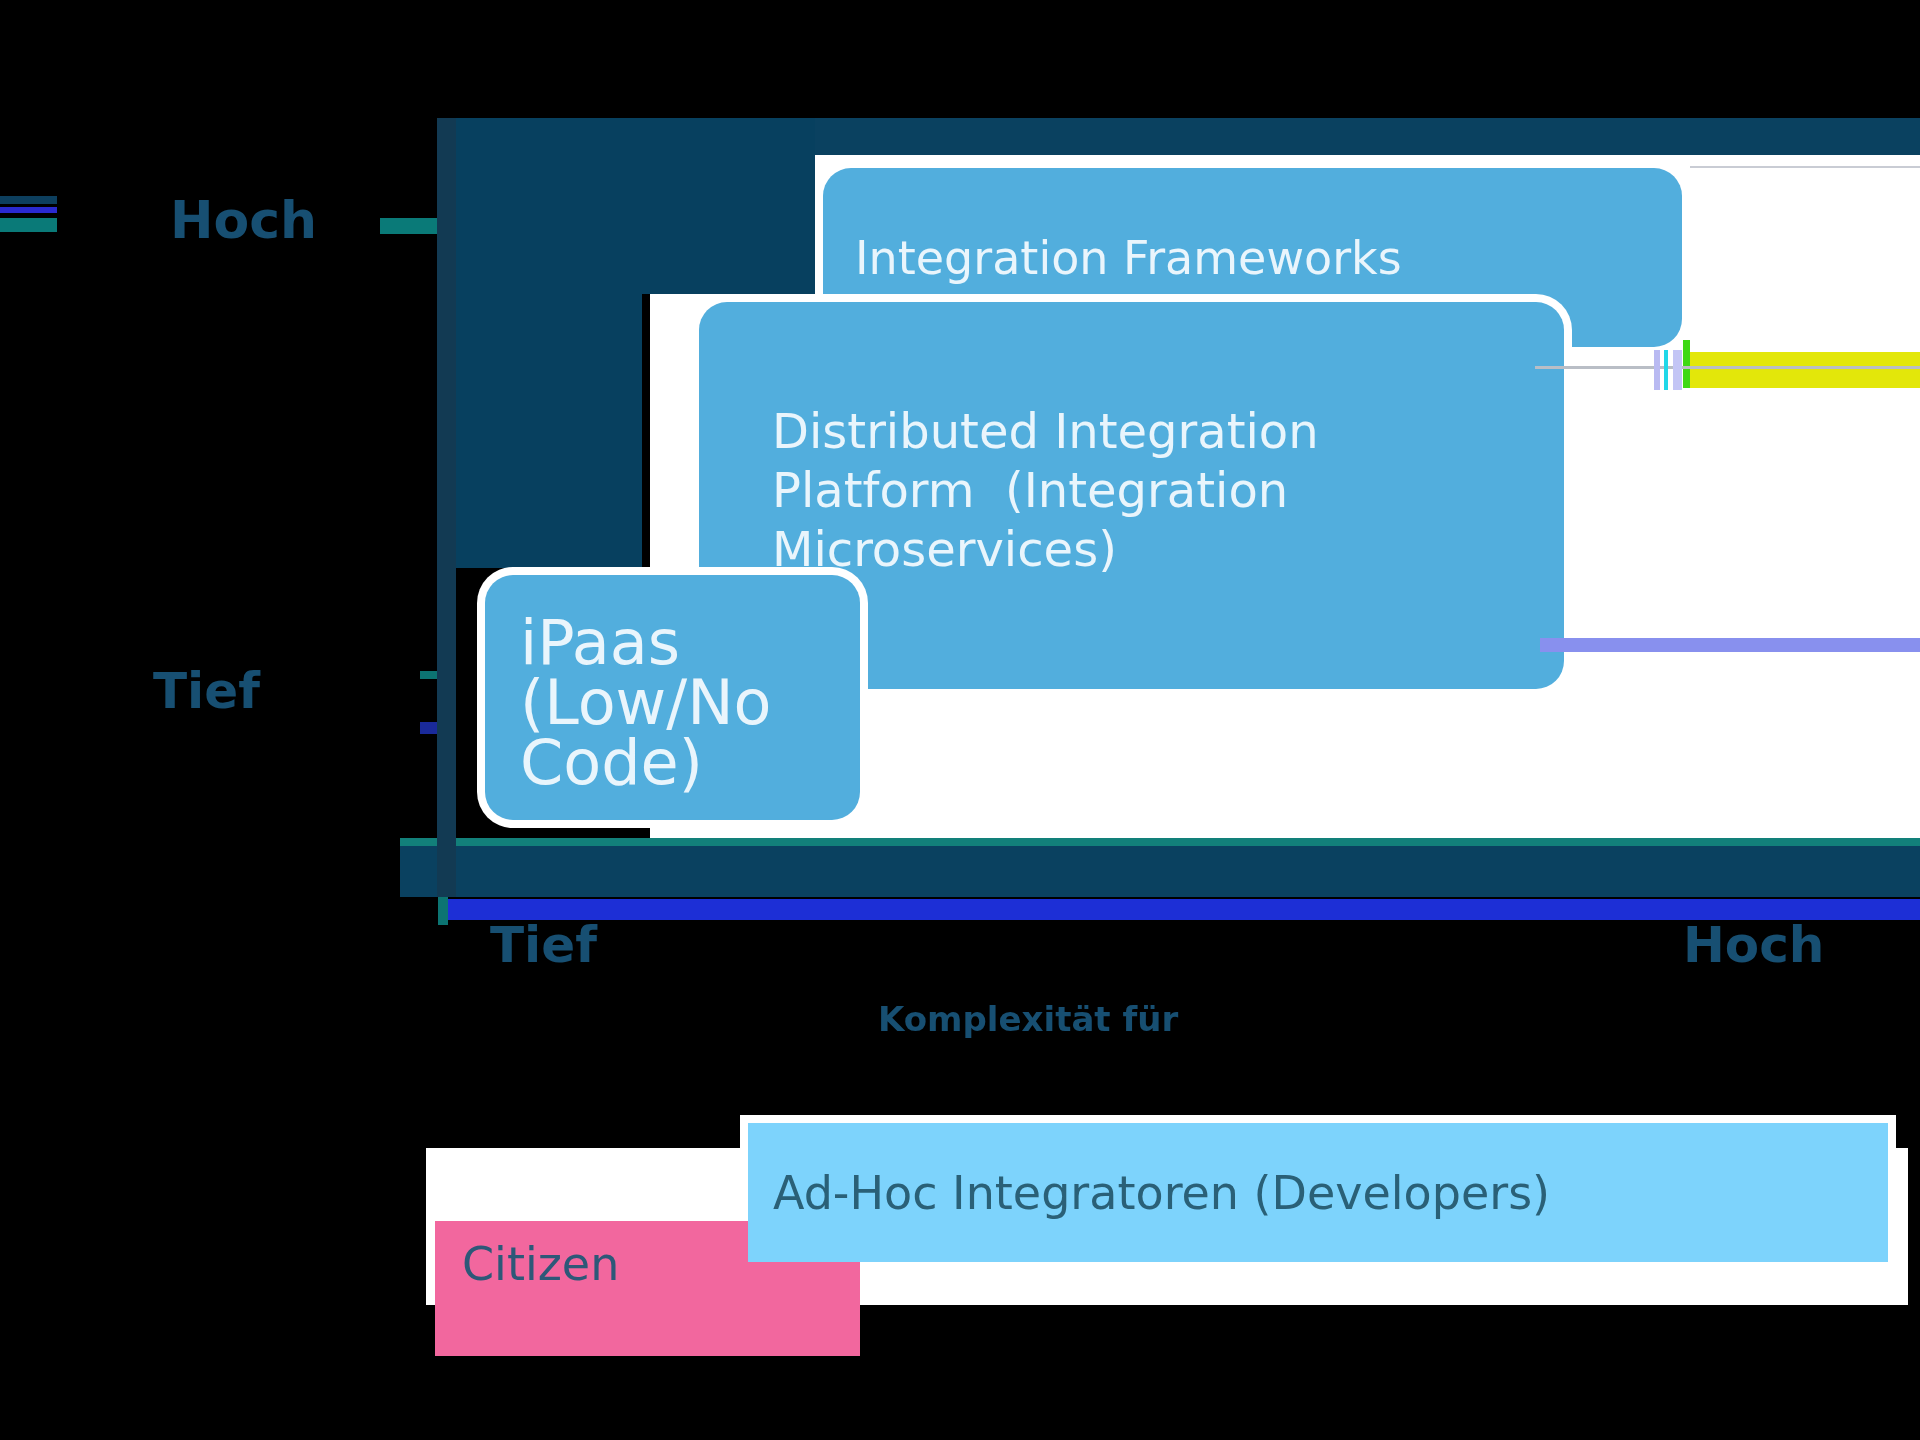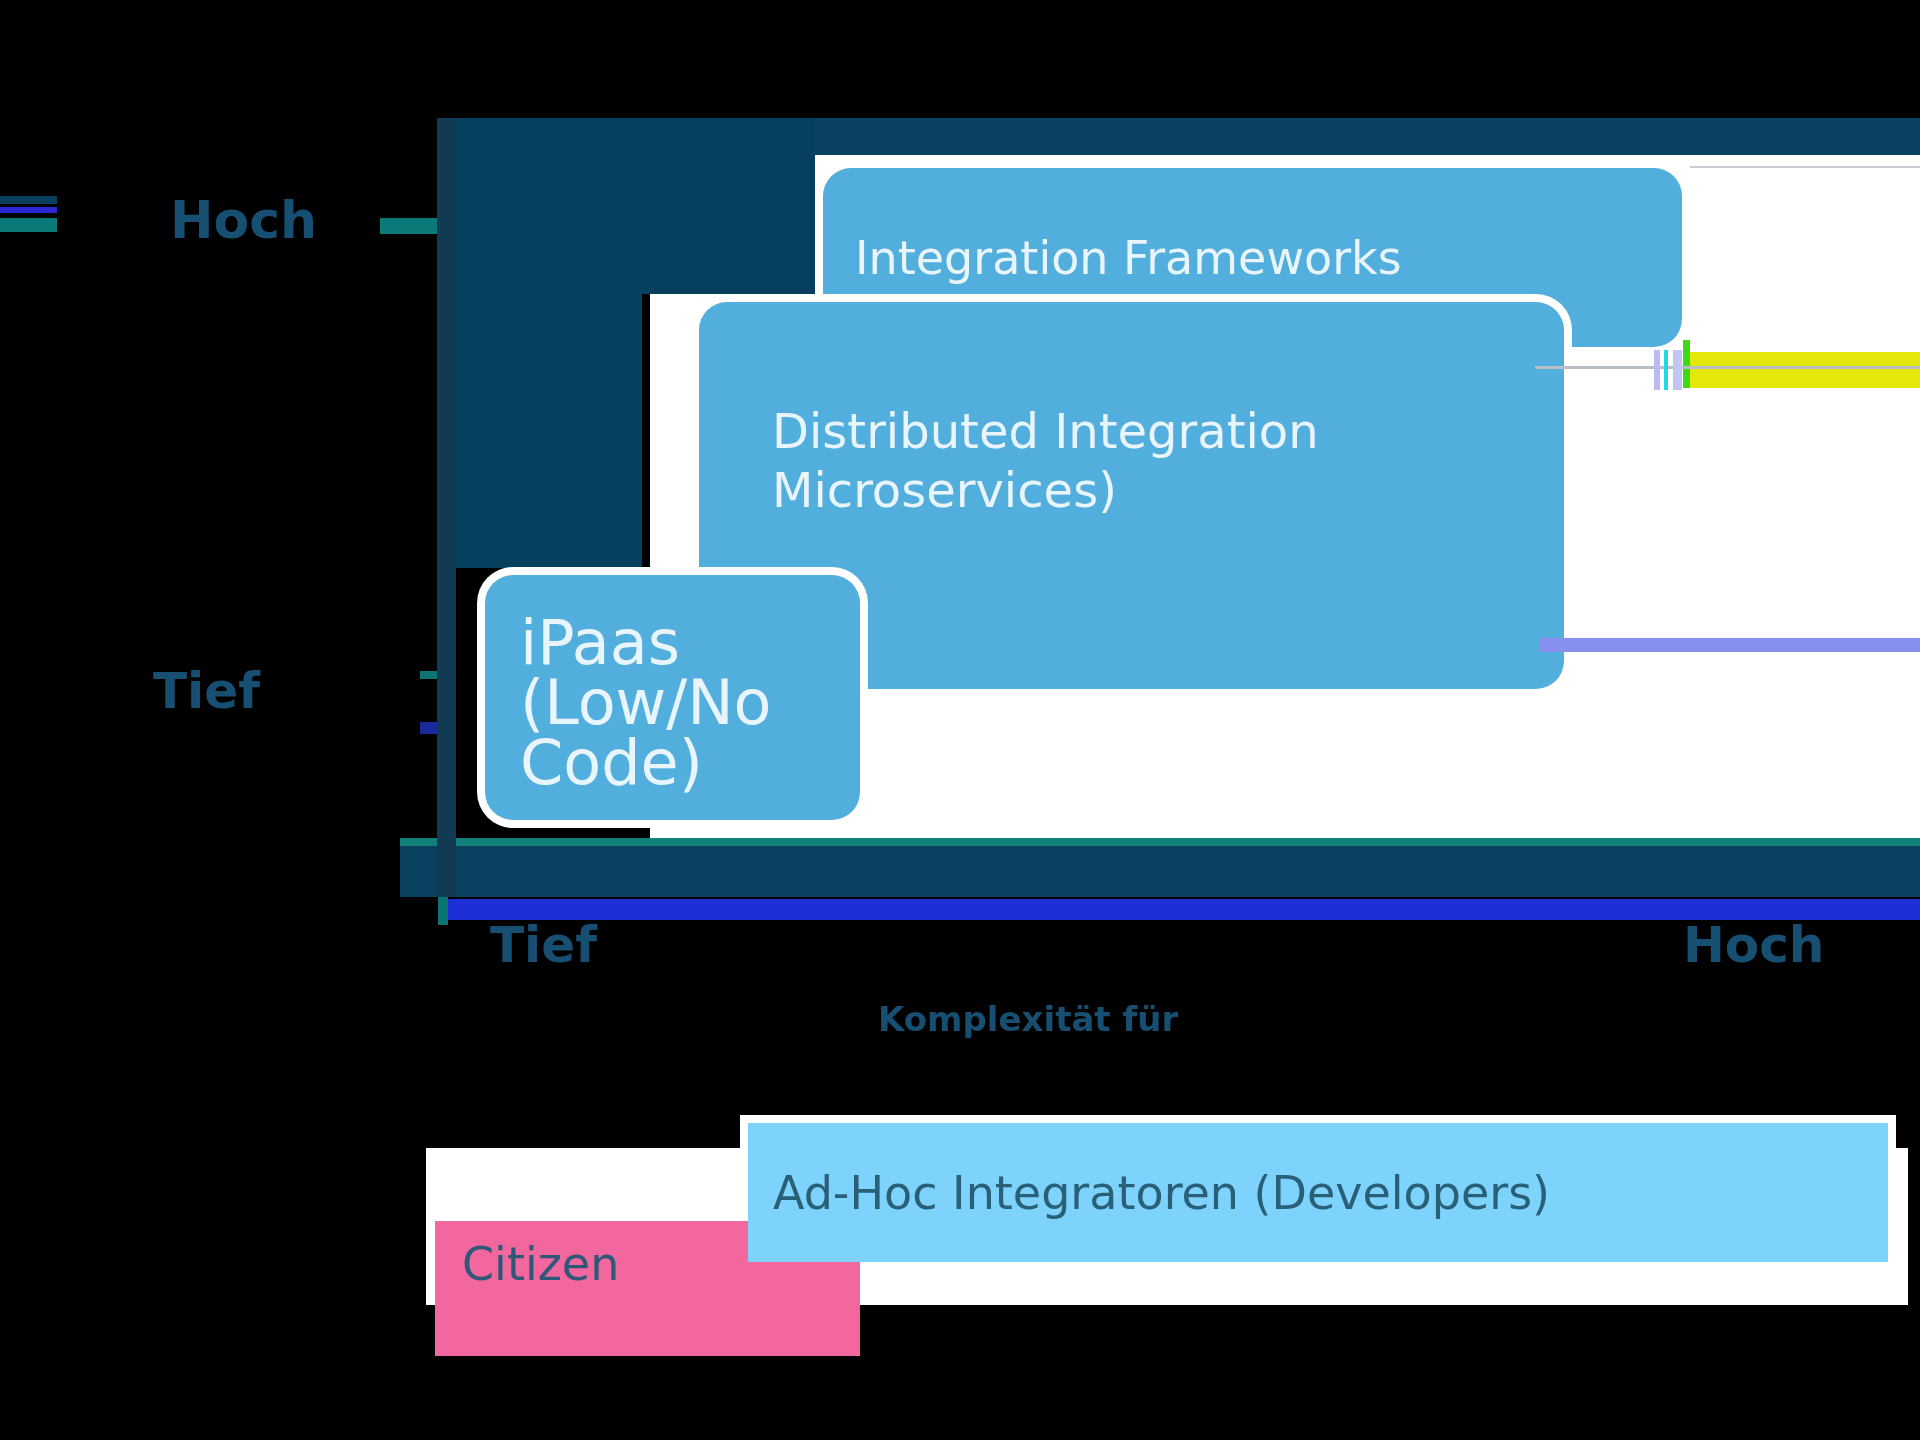--- a/index.html
+++ b/index.html
@@ -84,20 +84,21 @@
     <div class="line">Umsetzung und Betrieb</div>
   </div>
   <div class="axis-label lbl-hoch-bottom">Hoch</div>
 
   <div class="bluebox box-if">
     <span class="line">Integration Frameworks</span>
   </div>
 
   <div class="bluebox box-dist">
     <div class="line">Distributed Integration</div>
+    <div class="line">Platform  (Integration</div>
     <div class="line">Microservices)</div>
   </div>
 
   <div class="bluebox box-ipaas">
     <div class="line">iPaas</div>
     <div class="line">(Low/No</div>
     <div class="line">Code)</div>
   </div>
 
   <div class="abs band-bottom"></div>

